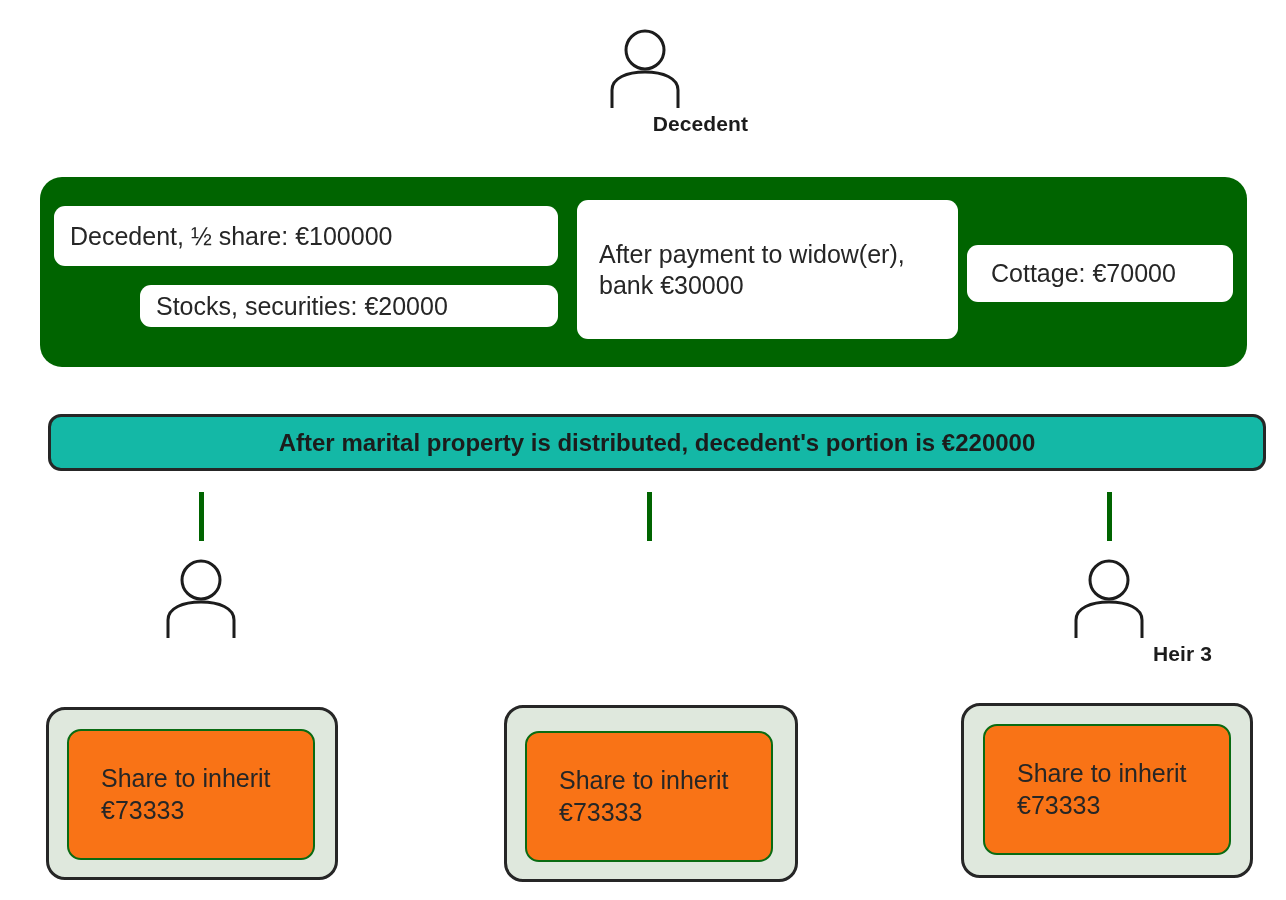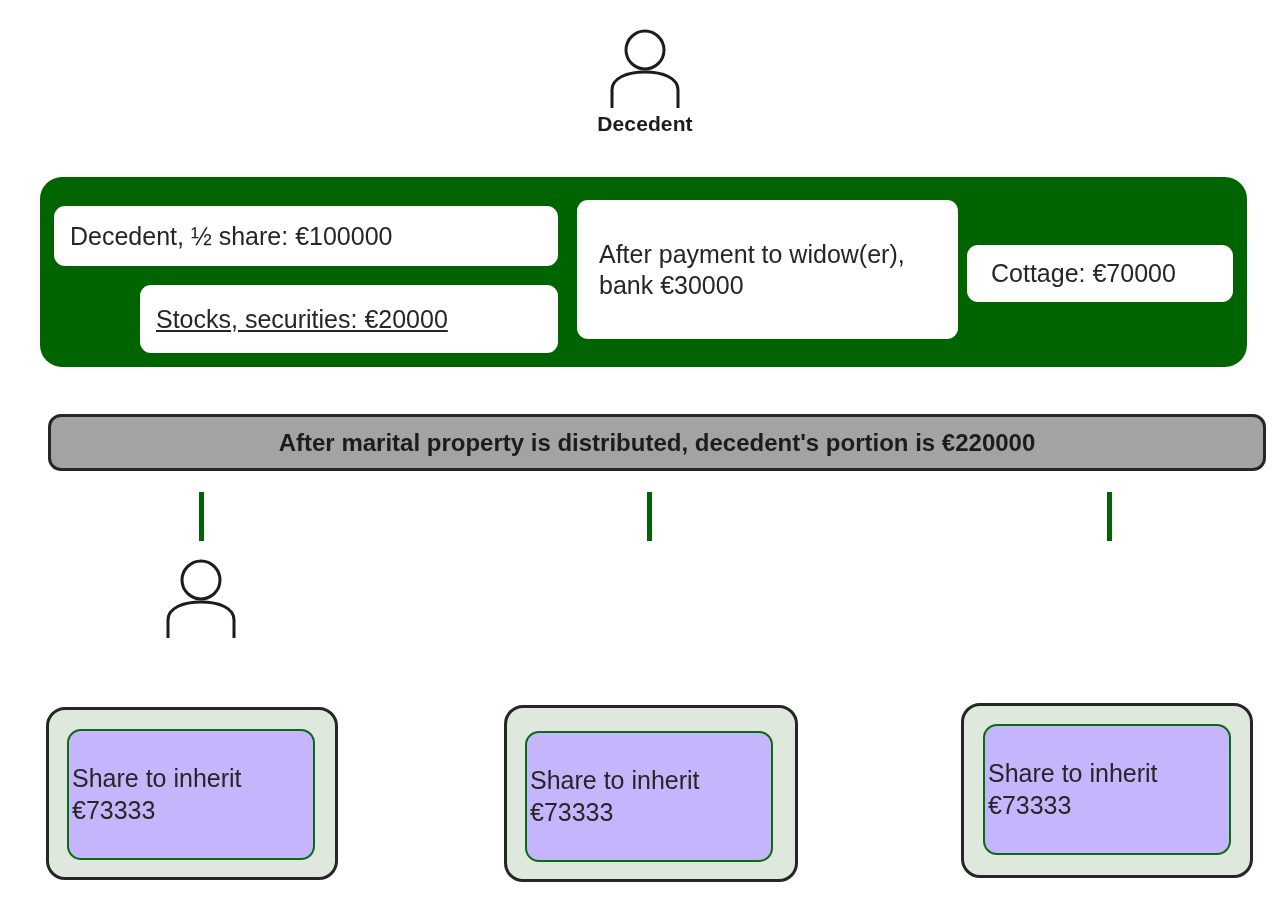--- a/index.html
+++ b/index.html
@@ -25,21 +25,21 @@
     position: absolute;
     width: 86px;
     height: 82px;
   }
   .person svg { display: block; width: 86px; height: 82px; }
   .person-label {
     position: absolute;
     top: 84px;
     left: -60px;
     width: 206px;
-    text-align: center;
+    text-align: right;
     font-size: 21px;
     font-weight: bold;
     color: #1c1c1c;
     letter-spacing: 0.1px;
     white-space: nowrap;
   }
 
   
   .estate-box {
     position: absolute;
@@ -59,32 +59,32 @@
     display: flex;
     align-items: center;
     color: #262626;
     font-size: 25px;
     line-height: 1.22;
     padding: 0 16px;
   }
   .asset-text { display: block; }
 
   #asset-apartment { left: 54px;  top: 206px; width: 504px; height: 60px; }
-  #asset-stocks    { left: 140px; top: 285px; width: 418px; height: 68px; text-decoration: underline; }
+  #asset-stocks    { left: 140px; top: 285px; width: 418px; height: 42px; }
   #asset-bank      { left: 577px; top: 200px; width: 381px; height: 139px; padding: 8px 22px; }
   #asset-cottage   { left: 967px; top: 245px; width: 266px; height: 57px; padding: 0 24px; }
 
   
   .summary-bar {
     position: absolute;
     left: 48px;
     top: 414px;
     width: 1218px;
     height: 57px;
-    background: #a3a3a3;
+    background: #14b8a6;
     border: 3px solid #262626;
     border-radius: 13px;
     box-sizing: border-box;
     display: flex;
     align-items: center;
     justify-content: center;
     font-size: 24px;
     font-weight: bold;
     color: #1c1c1c;
     text-align: center;
@@ -102,30 +102,30 @@
   
   .heir-card {
     position: absolute;
     background: #dfe8dd;
     border: 3px solid #262626;
     border-radius: 19px;
     box-sizing: border-box;
   }
   .heir-card-inner {
     position: absolute;
-    background: #c4b5fd;
+    background: #f97316;
     border: 2px solid #0a6b12;
     border-radius: 14px;
     box-sizing: border-box;
     display: flex;
     align-items: center;
     color: #262626;
     font-size: 25px;
     line-height: 1.26;
-    padding: 0 3px;
+    padding: 0 32px;
   }
 </style>
 </head>
 <body>
 
 <div id="canvas">
 
   <div class="person" style="left:602px; top:28px;">
     <svg viewBox="0 0 86 82" xmlns="http://www.w3.org/2000/svg" aria-hidden="true">
       <circle cx="43" cy="22" r="19" fill="none" stroke="#1c1c1c" stroke-width="3"></circle>
@@ -167,18 +167,25 @@
   <div class="heir-card" style="left:46px; top:707px; width:292px; height:173px;"></div>
   <div class="heir-card-inner" style="left:67px; top:729px; width:248px; height:131px;">
     <span>Share to inherit €73333</span>
   </div>
 
   <div class="heir-card" style="left:504px; top:705px; width:294px; height:177px;"></div>
   <div class="heir-card-inner" style="left:525px; top:731px; width:248px; height:131px;">
     <span>Share to inherit €73333</span>
   </div>
 
+  <div class="person" style="left:1066px; top:558px;">
+    <svg viewBox="0 0 86 82" xmlns="http://www.w3.org/2000/svg" aria-hidden="true">
+      <circle cx="43" cy="22" r="19" fill="none" stroke="#1c1c1c" stroke-width="3"></circle>
+      <path d="M10 80 L10 62 C10 50 25 44 43 44 C61 44 76 50 76 62 L76 80" fill="none" stroke="#1c1c1c" stroke-width="3"></path>
+    </svg>
+    <div class="person-label">Heir 3</div>
+  </div>
   <div class="heir-card" style="left:961px; top:703px; width:292px; height:175px;"></div>
   <div class="heir-card-inner" style="left:983px; top:724px; width:248px; height:131px;">
     <span>Share to inherit €73333</span>
   </div>
 
 </div>
 
 </body></html>

